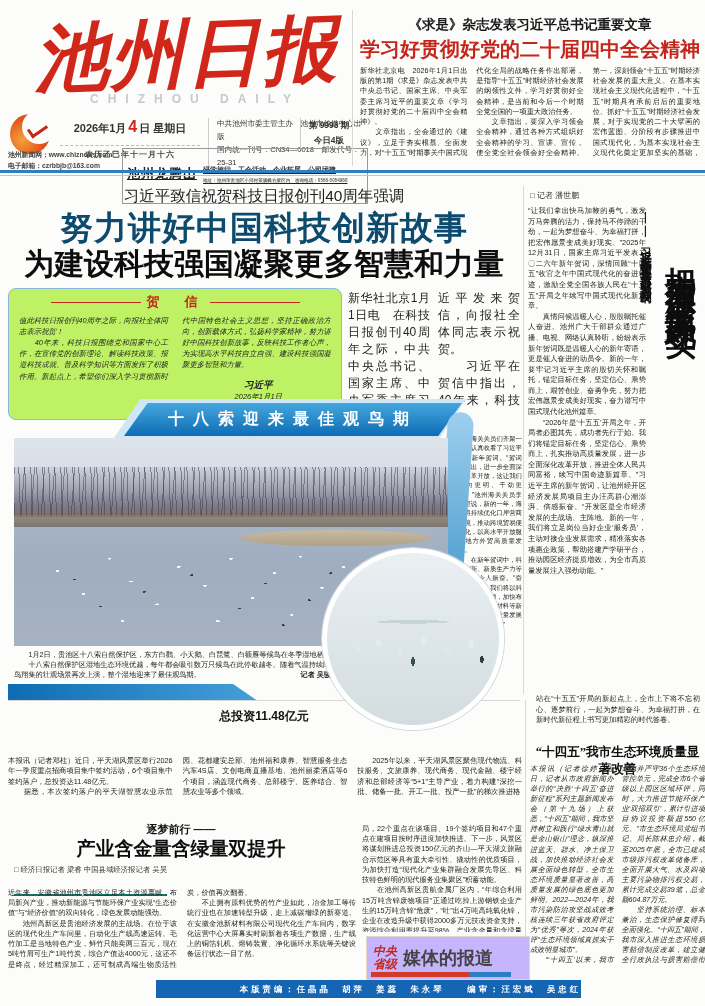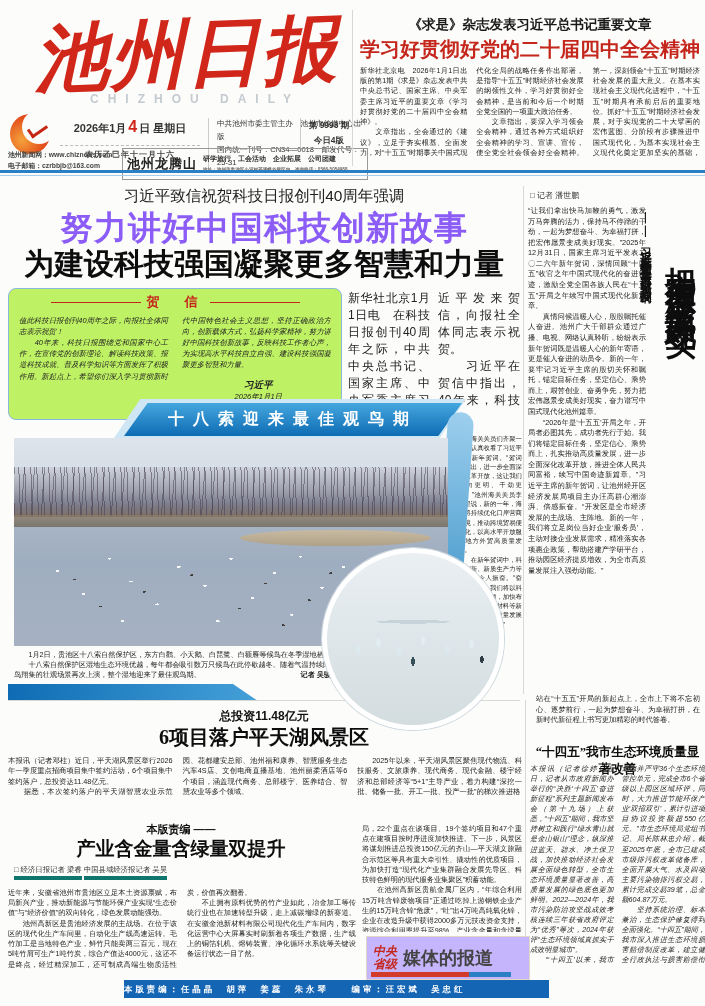--- a/index.html
+++ b/index.html
@@ -22,36 +22,36 @@
   .mh-date{left:60px;top:118px;width:140px;text-align:center;}
   .mh-date .l1{font-size:11px;font-weight:bold;color:#333;}
   .mh-date .day{color:#d0271a;font-size:16px;font-weight:900;padding:0 2px;}
   .mh-date .l2{font-size:8px;color:#444;letter-spacing:1px;margin-top:9px;border-top:1px dashed #bbb;padding-top:3px;font-weight:bold;}
   .mh-pub{left:208px;top:118px;width:148px;border-left:1px solid #ccc;padding-left:8px;}
   .mh-pub div{font-size:7.6px;color:#333;line-height:1.7;}
   .mh-issue{left:300px;top:118px;width:56px;border-left:1px solid #ccc;text-align:center;}
   .mh-issue div{font-size:8.4px;font-weight:bold;color:#333;line-height:1.8;}
   .mh-net{left:8px;top:150px;width:112px;}
   .mh-net div{font-size:6.8px;color:#444;line-height:1.6;font-weight:bold;}
-  .mh-ad{left:122px;top:148px;width:236px;height:22px;border:1px solid #999;display:flex;align-items:center;padding:4px 4px;gap:6px;}
+  .mh-ad{left:122px;top:148px;width:236px;height:22px;border:1px solid #999;display:flex;align-items:flex-start;padding:16px 4px;gap:6px;text-decoration:underline;}
   .mh-ad .nm{font-size:13px;font-weight:900;color:#222;letter-spacing:1px;white-space:nowrap;}
   .mh-ad .sv{font-size:7px;font-weight:bold;color:#333;line-height:1.4;}
   .mh-ad .addr{font-size:4.6px;color:#666;}
   
   .tr-kicker{left:362px;top:16px;width:336px;text-align:center;font-size:13.5px;font-weight:900;color:#1a1a1a;}
   .tr-head{left:358px;top:36px;width:344px;text-align:center;font-size:20px;font-weight:900;color:#c4261c;
            font-family:"Liberation Serif","DejaVu Serif",serif;}
   .tr-body{left:360px;top:66px;width:340px;height:100px;font-size:7.2px;line-height:1.42;color:#222;
            column-count:3;column-gap:9px;}
   
   .blue-rule{left:0;top:170px;width:705px;height:3px;background:#2b7fc4;}
   .blue-rule2{left:0;top:175px;width:705px;height:1px;background:#a9cde9;}
   
   .m-kicker{left:8px;top:186px;width:512px;text-align:center;font-size:15.5px;color:#222;}
-  .m-h1{left:8px;top:206px;width:512px;text-align:center;font-size:33px;font-weight:900;color:#8b5cf6;
+  .m-h1{left:8px;top:206px;width:512px;text-align:center;font-size:33px;font-weight:900;color:#0c4a6e;
         font-family:"Liberation Serif","DejaVu Serif",serif;letter-spacing:1px;}
   .m-h2{left:8px;top:244px;width:512px;text-align:center;font-size:30px;font-weight:900;color:#0d0d0d;
         font-family:"Liberation Serif","DejaVu Serif",serif;}
   
   .letter{left:8px;top:288px;width:332px;height:130px;background:#bef264;border:1px solid #8ab8dc;border-radius:8px;}
   .letter-title{display:flex;align-items:center;justify-content:center;gap:6px;margin-top:4px;}
   .letter-title .ln{width:90px;height:1px;background:#c4261c;}
   .letter-title .tx{font-size:13px;font-weight:900;color:#c4261c;letter-spacing:6px;}
   .letter-body{margin:4px 10px 0 10px;height:88px;column-count:2;column-gap:14px;font-size:7.4px;
                line-height:1.5;font-style:italic;color:#222;}
@@ -141,34 +141,34 @@
   .vline-tr{left:352px;top:10px;width:1px;height:156px;background:#d8d8d4;}
   .vline-r{left:523px;top:186px;width:1px;height:508px;background:#d8d8d4;}
   .a-kicker{left:8px;top:708px;width:512px;text-align:center;font-size:12px;font-weight:900;color:#111;}
   .a-head{left:8px;top:724px;width:512px;text-align:center;font-size:20px;font-weight:900;color:#0d0d0d;
           font-family:"Liberation Serif","DejaVu Serif",serif;}
   .a-body{left:8px;top:756px;width:514px;height:60px;font-size:7.3px;line-height:1.42;column-count:3;column-gap:10px;}
   .b-kicker{left:8px;top:822px;width:346px;text-align:center;font-size:11px;font-weight:900;color:#111;}
   .b-head{left:8px;top:836px;width:346px;text-align:center;font-size:19px;font-weight:900;color:#0d0d0d;
           font-family:"Liberation Serif","DejaVu Serif",serif;}
   .b-byline{left:14px;top:864px;width:170px;font-size:7.4px;color:#333;line-height:1.5;}
-  .b-byline .u{border-bottom:4px solid #0f766e;display:inline-block;padding-bottom:1px;}
+  .b-byline .u{border-bottom:2px solid #0f766e;display:inline-block;padding-bottom:19px;}
   .b-body{left:8px;top:888px;width:348px;height:86px;font-size:7.2px;line-height:1.42;column-count:2;column-gap:10px;}
   .mid-col{left:362px;top:824px;width:160px;height:108px;font-size:7.2px;line-height:1.42;}
   .media-ad{left:366px;top:936px;width:150px;height:38px;border:1px solid #e2d6c6;background:#c4b5fd;
             display:flex;align-items:center;gap:6px;padding:2px 6px;}
   .media-ad .red{font-size:12px;font-weight:900;color:#c4261c;font-style:italic;line-height:1.05;}
   .media-ad .blue{font-size:18px;font-weight:700;color:#444;}
   .media-ad .bar{position:absolute;left:4px;bottom:2px;width:140px;height:5px;
                  background:linear-gradient(90deg,#d23a2a 0 70%,#2b7fc4 70% 100%);}
   .c-head{left:530px;top:744px;width:175px;text-align:center;font-size:12.6px;font-weight:900;color:#0d0d0d;
           font-family:"Liberation Serif","DejaVu Serif",serif;}
   .c-body{left:530px;top:764px;width:175px;height:208px;font-size:7.1px;line-height:1.42;column-count:2;column-gap:8px;font-style:italic;}
   
-  .footer{left:124px;top:980px;width:425px;height:18px;background:#1565b5;display:flex;align-items:center;justify-content:flex-start;}
+  .footer{left:156px;top:980px;width:425px;height:18px;background:#1565b5;display:flex;align-items:center;justify-content:flex-end;}
   .footer span{color:#fff;font-size:8.4px;font-weight:bold;letter-spacing:3px;}
 </style>
 </head>
 <body>
 
 <div class="page">
 
   <div class="abs mh-title">池州日报</div>
   <div class="abs mh-en">CHIZHOU DAILY</div>
   <div class="abs mh-logo">
@@ -263,26 +263,25 @@
     <p>1月2日，贵池区十八索自然保护区，东方白鹳、小天鹅、白琵鹭、白额雁等候鸟在冬季湿地栖息、觅食。</p>
     <p>十八索自然保护区湿地生态环境优越，每年都会吸引数万只候鸟在此停歇越冬。随着气温持续降低，珍稀候鸟成群结队翩然而至，万鸟翔集的壮观场景再次上演，整个湿地迎来了最佳观鸟期。</p>
     <span class="cap-credit">记者 吴骏 张延鹤 摄</span>
   </div>
   <div class="abs strip"></div>
 
   <div class="abs sec-line"></div>
   <div class="abs vline-c"></div>
 
   <div class="abs a-kicker">总投资11.48亿元</div>
-  <div class="abs a-head">6项目落户平天湖风景区</div>
   <div class="abs a-body j flow">本报讯（记者邓柱）近日，平天湖风景区举行2026年一季度重点招商项目集中签约活动，6个项目集中签约落户，总投资达11.48亿元。
 　　据悉，本次签约落户的平天湖智慧农业示范园、花都建安总部、池州福和康养、智慧服务生态汽车4S店、文创电商直播基地、池州丽柔酒店等6个项目，涵盖现代商务、总部楼宇、医养结合、智慧农业等多个领域。
 　　2025年以来，平天湖风景区聚焦现代物流、科技服务、文旅康养、现代商务、现代金融、楼宇经济和总部经济等“5+1”主导产业，着力构建“深挖一批、储备一批、开工一批、投产一批”的梯次推进格</div>
 
-  <div class="abs b-kicker">本版责编 ——</div>
+  <div class="abs b-kicker">逐梦前行 ——</div>
   <div class="abs b-head">产业含金量含绿量双提升</div>
   <div class="abs b-byline">
     <div class="u">□ 经济日报记者 梁睿</div>
     <div class="u">中国县域经济报记者 吴昊</div>
   </div>
   <div class="abs b-body j flow">近年来，安徽省池州市贵池区立足本土资源禀赋，布局新兴产业，推动新能源与节能环保产业实现“生态价值”与“经济价值”的双向转化，绿色发展动能强劲。
 　　池州高新区是贵池经济发展的主战场。在位于该区的现代化生产车间里，自动化生产线高速运转。毛竹加工是当地特色产业，鲜竹只能卖两三百元，现在5吨竹屑可生产1吨竹炭，综合产值达4000元，这还不是终点，经过精深加工，还可制成高端生物质活性炭，价值再次翻番。
 　　不止拥有原料优势的竹产业如此，冶金加工等传统行业也在加速转型升级，走上减碳增绿的新赛道。在安徽金池新材料有限公司现代化生产车间内，数字化运营中心大屏幕实时刷新着各项生产数据，生产线上的铜箔轧机、熔铸装置、净化循环水系统等关键设备运行状态一目了然。</div>
 
   <div class="abs mid-col j flow">局，22个重点在谈项目、19个签约项目和47个重点在建项目按时序进度加快推进。下一步，风景区将谋划推进总投资150亿元的齐山—平天湖文旅融合示范区等具有重大牵引性、撬动性的优质项目，为加快打造“现代化产业集群融合发展先导区、科技特色鲜明的现代服务业集聚区”积蓄动能。

